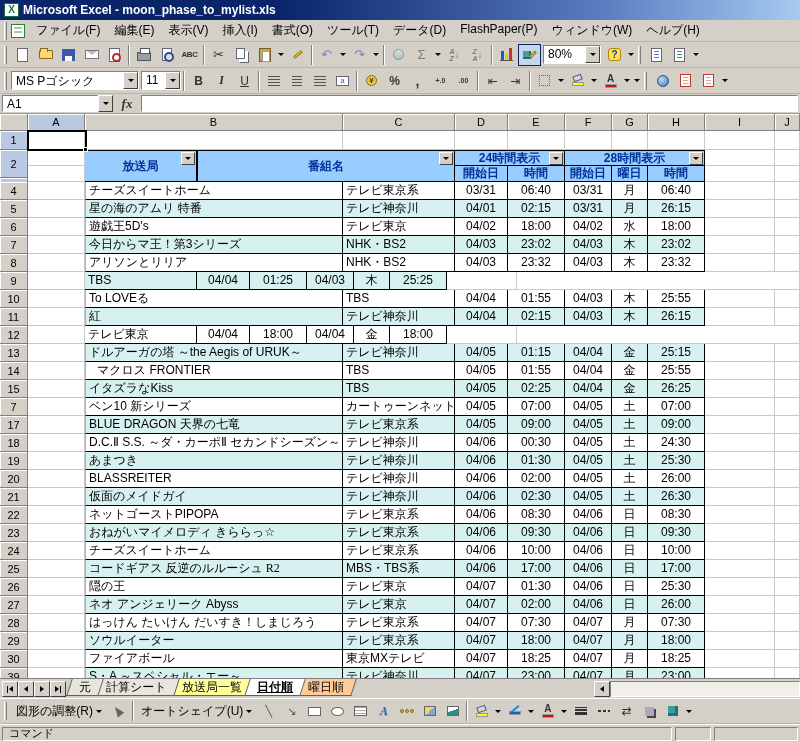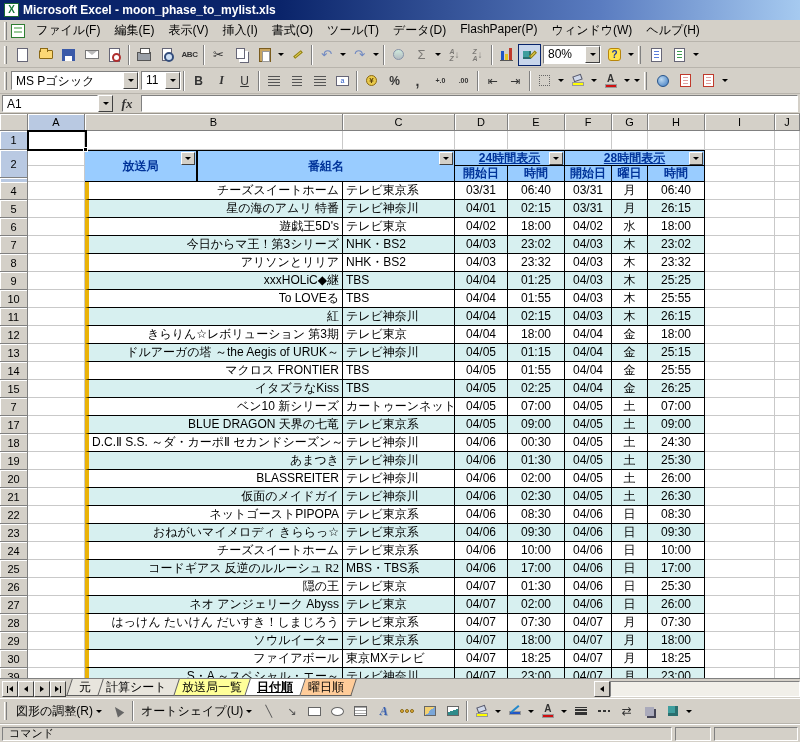--- a/index.html
+++ b/index.html
@@ -115,29 +115,29 @@
   .corner{width:28px;flex:0 0 28px;}
   .rn{width:28px;flex:0 0 28px;}
   .grow{display:flex;}
   .ec{border-right:1px solid #C9C9C9;border-bottom:1px solid #C9C9C9;background:#fff;}
   .ecol{display:flex;flex-direction:column;}
   .thead{display:flex;height:32px;}
   .hblue{background:#99CCFF;color:#003399;font-weight:bold;font-size:12px;display:flex;align-items:center;justify-content:center;position:relative;white-space:nowrap;overflow:hidden;}
   .hc-b{width:258px;flex:0 0 258px;height:32px;border:1px solid #000;border-top:1px solid #000;}
   .hc-c{width:112px;flex:0 0 112px;height:32px;border-top:1px solid #000;border-right:1px solid #000;border-bottom:1px solid #000;}
   .hgroup{display:flex;flex-direction:column;}
-  .hg-top{height:16px;border-top:1px solid #000;border-right:1px solid #000;border-bottom:1px solid #000;text-decoration:underline;}
+  .hg-top{height:16px;border-top:1px solid #000;border-right:1px solid #000;border-bottom:1px solid #000;}
   .hg-bot{display:flex;height:16px;}
   .hg-cell{height:16px;border-right:1px solid #000;border-bottom:1px solid #000;font-size:12px;}
   .filt{position:absolute;top:1px;right:1px;width:14px;height:13px;background:#D4D0C8;border:1px solid;border-color:#fff #404040 #404040 #fff;display:flex;align-items:center;justify-content:center;}
   .filt .caret{border-top-color:#000;}
   .dr{display:flex;height:18px;}
   .tc{font-size:12px;line-height:17px;padding:0 3px;border-right:1px solid #000;border-bottom:1px solid #000;white-space:nowrap;overflow:hidden;background:#fff;}
   .tc.ctr{text-align:center;padding:0;}
-  .tc-b{border-left:4px solid #eab308;text-align:right;}
+  .tc-b{border-left:1px solid #eab308;}
   .dr.alt .tc{background:#D7F0F0;}
   .acell{position:absolute;left:27px;top:16px;width:60px;height:21px;border:2px solid #000;background:transparent;}
   .ach{position:absolute;right:-3px;bottom:-3px;width:5px;height:5px;background:#000;border:1px solid #fff;}
 
   
   .tabbar{height:20px;flex:0 0 20px;display:flex;align-items:flex-start;background:#D4D0C8;border-top:1px solid #808080;}
   .tnav{display:flex;gap:0;padding:2px 2px;}
   .tnb{width:16px;height:16px;background:#D4D0C8;border:1px solid;border-color:#fff #404040 #404040 #fff;display:flex;align-items:center;justify-content:center;gap:1px;}
   .tri{width:0;height:0;border-top:3px solid transparent;border-bottom:3px solid transparent;}
   .tri.l{border-right:4px solid #000;}
@@ -598,21 +598,20 @@
           <div class="tc ctr" style="width: 57px; flex: 0 0 57px;">23:32</div>
           <div class="tc ctr" style="width: 47px; flex: 0 0 47px;">04/03</div>
           <div class="tc ctr" style="width: 36px; flex: 0 0 36px;">木</div>
           <div class="tc ctr" style="width: 57px; flex: 0 0 57px;">23:32</div>
           <div class="ec" style="width: 70px; flex: 0 0 70px;"></div>
           <div class="ec" style="flex: 1 1 0%;"></div>
         </div>
         <div class="dr alt">
           <div class="gh rn">9</div>
           <div class="ec" style="width: 57px; flex: 0 0 57px;"></div>
-          <div class="tc tc-b" style="width: 258px; flex: 0 0 258px;">xxxHOLiC◆継</div>
           <div class="tc" style="width: 112px; flex: 0 0 112px;">TBS</div>
           <div class="tc ctr" style="width: 53px; flex: 0 0 53px;">04/04</div>
           <div class="tc ctr" style="width: 57px; flex: 0 0 57px;">01:25</div>
           <div class="tc ctr" style="width: 47px; flex: 0 0 47px;">04/03</div>
           <div class="tc ctr" style="width: 36px; flex: 0 0 36px;">木</div>
           <div class="tc ctr" style="width: 57px; flex: 0 0 57px;">25:25</div>
           <div class="ec" style="width: 70px; flex: 0 0 70px;"></div>
           <div class="ec" style="flex: 1 1 0%;"></div>
         </div>
         <div class="dr">
@@ -637,21 +636,20 @@
           <div class="tc ctr" style="width: 57px; flex: 0 0 57px;">02:15</div>
           <div class="tc ctr" style="width: 47px; flex: 0 0 47px;">04/03</div>
           <div class="tc ctr" style="width: 36px; flex: 0 0 36px;">木</div>
           <div class="tc ctr" style="width: 57px; flex: 0 0 57px;">26:15</div>
           <div class="ec" style="width: 70px; flex: 0 0 70px;"></div>
           <div class="ec" style="flex: 1 1 0%;"></div>
         </div>
         <div class="dr">
           <div class="gh rn">12</div>
           <div class="ec" style="width: 57px; flex: 0 0 57px;"></div>
-          <div class="tc tc-b" style="width: 258px; flex: 0 0 258px;">きらりん☆レボリューション 第3期</div>
           <div class="tc" style="width: 112px; flex: 0 0 112px;">テレビ東京</div>
           <div class="tc ctr" style="width: 53px; flex: 0 0 53px;">04/04</div>
           <div class="tc ctr" style="width: 57px; flex: 0 0 57px;">18:00</div>
           <div class="tc ctr" style="width: 47px; flex: 0 0 47px;">04/04</div>
           <div class="tc ctr" style="width: 36px; flex: 0 0 36px;">金</div>
           <div class="tc ctr" style="width: 57px; flex: 0 0 57px;">18:00</div>
           <div class="ec" style="width: 70px; flex: 0 0 70px;"></div>
           <div class="ec" style="flex: 1 1 0%;"></div>
         </div>
         <div class="dr alt">

